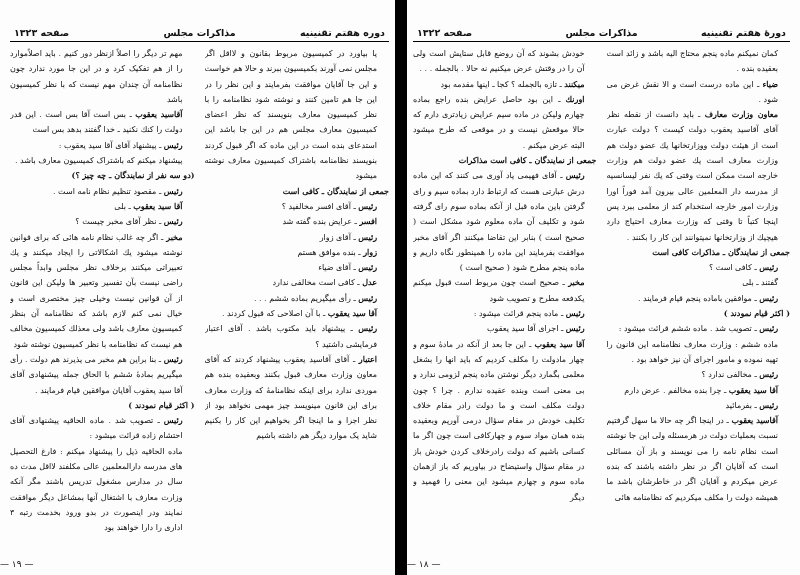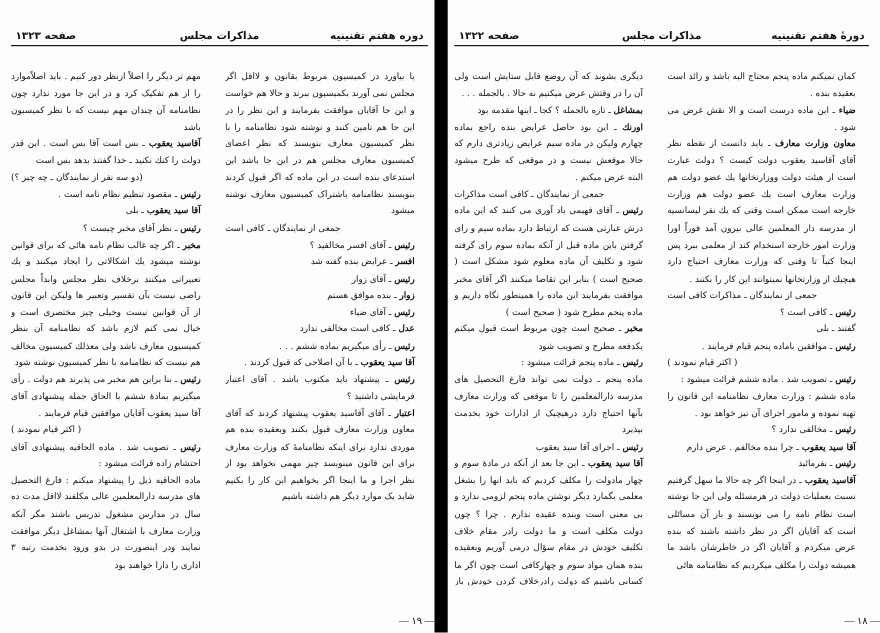--- a/index.html
+++ b/index.html
@@ -29,29 +29,29 @@
   .hdr-right { right: 4px; }
   .hdr-center { left: 50%; transform: translateX(-50%); }
   .hdr-left { left: 4px; }
   .columns {
     display: flex; flex-direction: row; gap: 10px;
     height: 490px; padding-top: 4px; box-sizing: border-box;
   }
   .col {
     flex: 1; overflow: hidden;
     font-family: "DejaVu Serif", serif;
-    font-size: 8px; line-height: 15.3px; text-align: justify; margin-top: 16px;
+    font-size: 8px; line-height: 15.3px; text-align: justify;
   }
   .col p { margin: 0; }
   .col .speaker { font-weight: bold; }
-  .col .center { text-align: left; }
+  .col .center { text-align: right; font-weight: bold; }
   .col .indent { padding-right: 12px; }
   .page-footer {
-    position: absolute; bottom: 6px; left: 0; right: 0; text-align: right;
-    font-size: 9px; direction: ltr; font-family: Liberation Serif, serif;
+    position: absolute; bottom: 6px; left: 0; right: 0; text-align: left;
+    font-size: 9px; direction: ltr;
   }
 </style>
 </head>
 <body>
 
 <div class="spread">
 
   <div class="page page-left">
     <div class="page-header">
       <span class="hdr-right">دوره هفتم تقنینیه</span>
@@ -69,20 +69,22 @@
           <p class="indent"><span class="speaker">رئیس</span> ـ <span>آقای ضیاء</span></p>
           <p class="indent"><span class="speaker">عدل</span> ـ <span>کافی است مخالفی ندارد</span></p>
           <p class="indent"><span class="speaker">رئیس</span> ـ <span>رأی میگیریم بماده ششم . . .</span></p>
           <p class="indent"><span class="speaker">آقا سید یعقوب</span> ـ <span>با آن اصلاحی که قبول کردند .</span></p>
           <p class="indent"><span class="speaker">رئیس</span> ـ <span>پیشنهاد باید مکتوب باشد . آقای اعتبار فرمایشی داشتید ؟</span></p>
           <p class="indent"><span class="speaker">اعتبار</span> ـ <span>آقای آقاسید یعقوب پیشنهاد کردند که آقای معاون وزارت معارف قبول بکنند وبعقیده بنده هم موردی ندارد برای اینکه نظامنامهٔ که وزارت معارف برای این قانون مینویسد چیز مهمی نخواهد بود از نظر اجرا و ما اینجا اگر بخواهیم این کار را بکنیم شاید یک موارد دیگر هم داشته باشیم</span></p>
         </div>
       <div class="col">
           <p class="indent"><span>مهم تر دیگر را اصلاً ازنظر دور کنیم . باید اصلاًموارد را از هم تفکیک کرد و در این جا مورد ندارد چون نظامنامه آن چندان مهم نیست که با نظر کمیسیون باشد</span></p>
           <p class="indent"><span class="speaker">آقاسید یعقوب</span> ـ <span>بس است آقا بس است . این قدر دولت را کنك نکنید ـ خدا گفتند بدهد بس است</span></p>
+          <p class="indent"><span class="speaker">رئیس</span> ـ <span>پیشنهاد آقای آقا سید یعقوب :</span></p>
+          <p class="indent"><span>پیشنهاد میکنم که باشتراک کمیسیون معارف باشد .</span></p>
           <p class="center"><span>(دو سه نفر از نمایندگان ـ چه چیز ؟)</span></p>
           <p class="indent"><span class="speaker">رئیس</span> ـ <span>مقصود تنظیم نظام نامه است .</span></p>
           <p class="indent"><span class="speaker">آقا سید یعقوب</span> ـ <span>بلی</span></p>
           <p class="indent"><span class="speaker">رئیس</span> ـ <span>نظر آقای مخبر چیست ؟</span></p>
           <p class="indent"><span class="speaker">مخبر</span> ـ <span>اگر چه غالب نظام نامه هائی که برای قوانین نوشته میشود یك اشکالاتی را ایجاد میکنند و یك تعبیراتی میکنند برخلاف نظر مجلس وابداً مجلس راضی نیست بآن تفسیر وتعبیر ها ولیکن این قانون از آن قوانین نیست وخیلی چیز مختصری است و خیال نمی کنم لازم باشد که نظامنامه آن بنظر کمیسیون معارف باشد ولی معذلك کمیسیون مخالف هم نیست که نظامنامه با نظر کمیسیون نوشته شود</span></p>
           <p class="indent"><span class="speaker">رئیس</span> ـ <span>بنا براین هم مخبر می پذیرند هم دولت . رأی میگیریم بمادهٔ ششم با الحاق جمله پیشنهادی آقای آقا سید یعقوب آقایان موافقین قیام فرمایند .</span></p>
           <p class="center"><span>( اکثر قیام نمودند )</span></p>
           <p class="indent"><span class="speaker">رئیس</span> ـ <span>تصویب شد . ماده الحاقیه پیشنهادی آقای احتشام زاده قرائت میشود :</span></p>
           <p class="indent"><span>ماده الحاقیه ذیل را پیشنهاد میکنم : فارغ التحصیل های مدرسه دارالمعلمین عالی مکلفند لااقل مدت ده سال در مدارس مشغول تدریس باشند مگر آنکه وزارت معارف با اشتغال آنها بمشاغل دیگر موافقت نمایند ودر اینصورت در بدو ورود بخدمت رتبه ۳ اداری را دارا خواهند بود</span></p>
         </div>
@@ -109,27 +111,26 @@
           <p class="indent"><span class="speaker">رئیس</span> ـ <span>موافقین باماده پنجم قیام فرمایند .</span></p>
           <p class="center"><span>( اکثر قیام نمودند )</span></p>
           <p class="indent"><span class="speaker">رئیس</span> ـ <span>تصویب شد . ماده ششم قرائت میشود :</span></p>
           <p class="indent"><span>ماده ششم : وزارت معارف نظامنامه این قانون را تهیه نموده و مامور اجرای آن نیز خواهد بود .</span></p>
           <p class="indent"><span class="speaker">رئیس</span> ـ <span>مخالفی ندارد ؟</span></p>
           <p class="indent"><span class="speaker">آقا سید یعقوب</span> ـ <span>چرا بنده مخالفم . عرض دارم</span></p>
           <p class="indent"><span class="speaker">رئیس</span> ـ <span>بفرمائید</span></p>
           <p class="indent"><span class="speaker">آقاسید یعقوب</span> ـ <span>در اینجا اگر چه حالا ما سهل گرفتیم نسبت بعملیات دولت در هرمسئله ولی این جا نوشته است نظام نامه را می نویسند و باز آن مسائلی است که آقایان اگر در نظر داشته باشند که بنده عرض میکردم و آقایان اگر در خاطرشان باشد ما همیشه دولت را مکلف میکردیم که نظامنامه هائی</span></p>
         </div>
       <div class="col">
-          <p class="indent"><span>دیگری بشوند که آن روضع قابل ستایش است ولی آن را در وقتش عرض میکنیم نه حالا . بالجمله . . .</span></p>
-          <p class="indent"><span class="speaker">بمشاغل</span> ـ <span>تازه بالجمله ؟ کجا ـ اینها مقدمه بود</span></p>
+          <p class="indent"><span>خودش بشوند که آن روضع قابل ستایش است ولی آن را در وقتش عرض میکنیم نه حالا . بالجمله . . .</span></p>
+          <p class="indent"><span class="speaker">میکنند</span> ـ <span>تازه بالجمله ؟ کجا ـ اینها مقدمه بود</span></p>
           <p class="indent"><span class="speaker">اورنك</span> ـ <span>این بود حاصل عرایض بنده راجع بماده چهارم ولیکن در ماده سیم عرایض زیادتری دارم که حالا موقعش نیست و در موقعی که طرح میشود البته عرض میکنم .</span></p>
           <p class="center"><span>جمعی از نمایندگان ـ کافی است مذاکرات</span></p>
           <p class="indent"><span class="speaker">رئیس</span> ـ <span>آقای فهیمی یاد آوری می کنند که این ماده درش عبارتی هست که ارتباط دارد بماده سیم و رای گرفتن باین ماده قبل از آنکه بماده سوم رای گرفته شود و تکلیف آن ماده معلوم شود مشکل است ( صحیح است ) بنابر این تقاضا میکنند اگر آقای مخبر موافقت بفرمایند این ماده را همینطور نگاه داریم و ماده پنجم مطرح شود ( صحیح است )</span></p>
           <p class="indent"><span class="speaker">مخبر</span> ـ <span>صحیح است چون مربوط است قبول میکنم یکدفعه مطرح و تصویب شود</span></p>
           <p class="indent"><span class="speaker">رئیس</span> ـ <span>ماده پنجم قرائت میشود :</span></p>
-          <p class="indent"><span>ماده پنجم ـ دولت نمی تواند فارغ التحصیل های مدرسه دارالمعلمین را تا موقعی که وزارت معارف بآنها احتیاج دارد درهیچیک از ادارات خود بخدمت بپذیرد</span></p>
           <p class="indent"><span class="speaker">رئیس</span> ـ <span>اجرای آقا سید یعقوب</span></p>
           <p class="indent"><span class="speaker">آقا سید یعقوب</span> ـ <span>این جا بعد از آنکه در مادهٔ سوم و چهار مادولت را مکلف کردیم که باید انها را بشغل معلمی بگمارد دیگر نوشتن ماده پنجم لزومی ندارد و بی معنی است وبنده عقیده ندارم . چرا ؟ چون دولت مکلف است و ما دولت رادر مقام خلاف تکلیف خودش در مقام سؤال درمی آوریم وبعقیده بنده همان مواد سوم و چهارکافی است چون اگر ما کسانی باشیم که دولت رادرخلاف کردن خودش باز در مقام سؤال واستیضاح در بیاوریم که باز ازهمان ماده سوم و چهارم میشود این معنی را فهمید و دیگر</span></p>
         </div>
     </div>
     <div class="page-footer">— ۱۸ —</div>
   </div>
 </div>
 
 </body></html>

